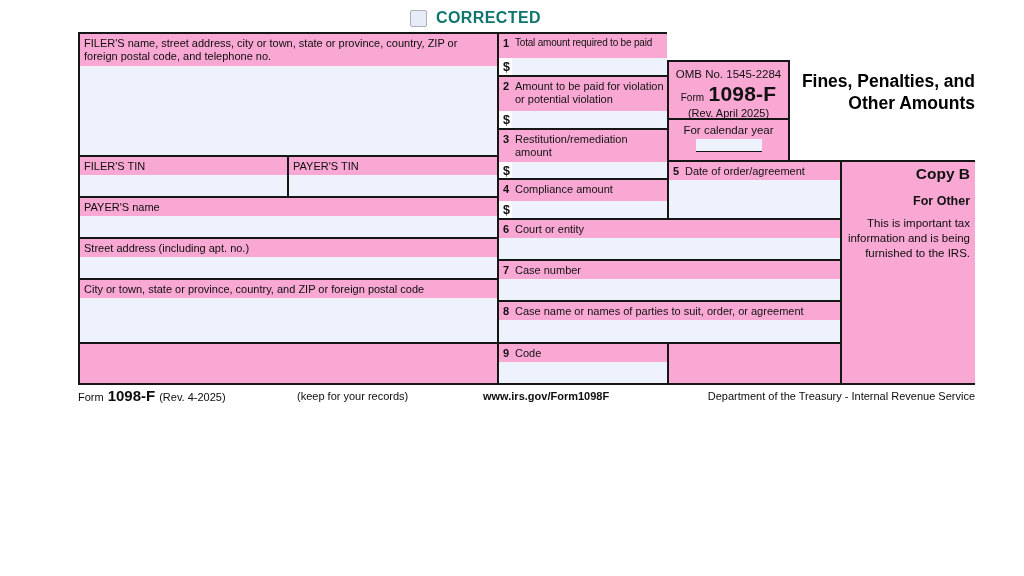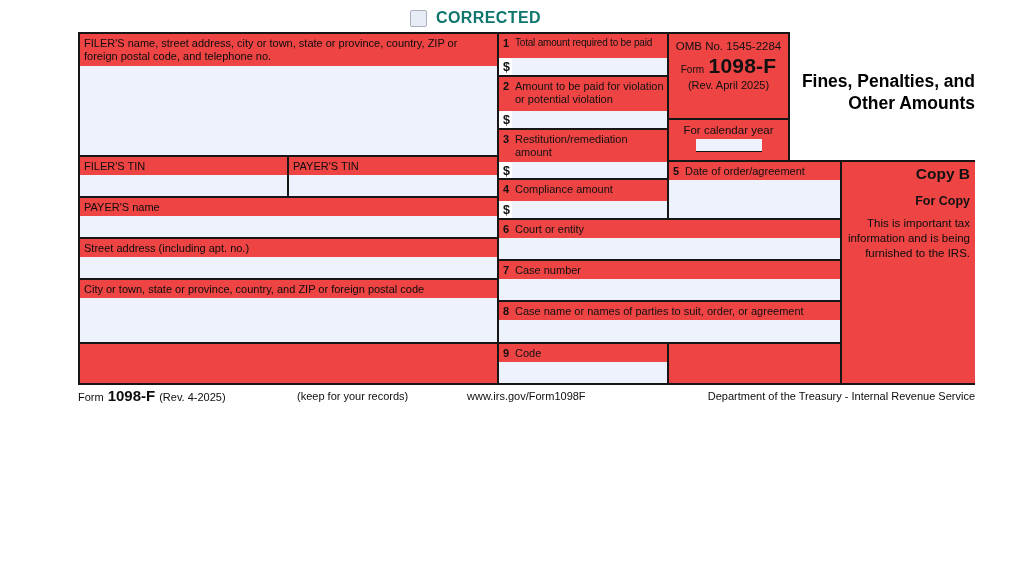--- a/index.html
+++ b/index.html
@@ -5,33 +5,33 @@
   * { margin:0; padding:0; box-sizing:border-box; }
   html,body { width:1024px; height:576px; background:#ffffff; font-family:"Liberation Sans", sans-serif; color:#111; }
   .canvas { position:relative; width:1024px; height:576px; background:#fff; overflow:hidden; }
 
   
   .corrected { position:absolute; left:410px; top:9px; display:flex; align-items:center; gap:9px; }
   .cbox { width:17px; height:17px; background:#e7ecf7; border:1.5px solid #a9b0bd; border-radius:2px; }
   .corrected-label { font-size:16px; font-weight:600; letter-spacing:.4px; color:#0f766e; }
 
   
-  .cell { position:absolute; border-top:2px solid #161616; border-left:2px solid #161616; background:#ef4444; display:flex; flex-direction:column; }
+  .cell { position:absolute; border-top:2px solid #161616; border-left:2px solid #161616; background:#f9a8d4; display:flex; flex-direction:column; }
   .cell .lbl { font-size:11px; line-height:1.22; padding:3px 3px 2px 4px; color:#0d0d0d; }
   .cell .numlbl { display:flex; gap:4px; padding:3px 2px 2px 4px; font-size:11px; line-height:1.22; }
   .cell .numlbl .num { font-weight:bold; flex:0 0 8px; }
   .fill { flex:1; background:#eef2fc; }
   .money { display:flex; align-items:stretch; height:17px; margin-top:auto; }
   .money .dollar { font-weight:bold; font-size:12.5px; padding:2px 2px 0 4px; background:#fff; }
   .money .fill { flex:1; }
 
   .tight { font-size:10px; letter-spacing:-0.2px; }
 
   
-  .omb-cell { border-right:2px solid #161616; align-items:center; }
+  .omb-cell { border-right:2px solid #161616; align-items:center;margin-top:28px; }
   .omb-line { font-size:11.5px; margin-top:6px; }
   .formline { margin-top:2px; }
   .formline .fw { font-size:10px; }
   .formline .fn { font-size:21px; font-weight:bold; letter-spacing:.2px; }
   .revline { font-size:11px; margin-top:1px; }
   .calyear { border-right:2px solid #161616; align-items:center; }
   .calyear .cy-lbl { font-size:11.5px; margin-top:4px; }
   .cy-input { width:66px; height:13px; background:#eef2fc; border-bottom:1.6px solid #161616; margin-top:3px; }
 
   
@@ -180,33 +180,33 @@
     <div class="numlbl">
         <span class="num">9</span>
         <span>Code</span>
       </div>
     <div class="fill"></div>
   </div>
   <div class="cell" style="left:667px;top:342px;width:173px;height:41px;"></div>
 
   <div class="cell copyb-col" style="left:840px;top:160px;width:135px;height:223px;">
     <div class="copyb">Copy B</div>
-    <div class="forpayer">For Copy</div>
+    <div class="forpayer">For Other</div>
     <div class="notice">This is important tax information and is being furnished to the IRS.</div>
   </div>
 
   <div class="main-title">
     <div>Fines, Penalties, and</div>
     <div>Other Amounts</div>
   </div>
 
   <div class="bottom-line"></div>
 
   <div class="footer-item footer-form">
     <span>Form</span>
     <span class="fn">1098-F</span>
     <span>(Rev. 4-2025)</span>
   </div>
   <div class="footer-item" style="left:297px;">(keep for your records)</div>
-  <div class="footer-item" style="left:467px;">www.irs.gov/Form1098F</div>
+  <div class="footer-item" style="left:483px;font-weight:bold;">www.irs.gov/Form1098F</div>
   <div class="footer-item" style="right:49px;">Department of the Treasury - Internal Revenue Service</div>
 
 </div>
 
 </body></html>

